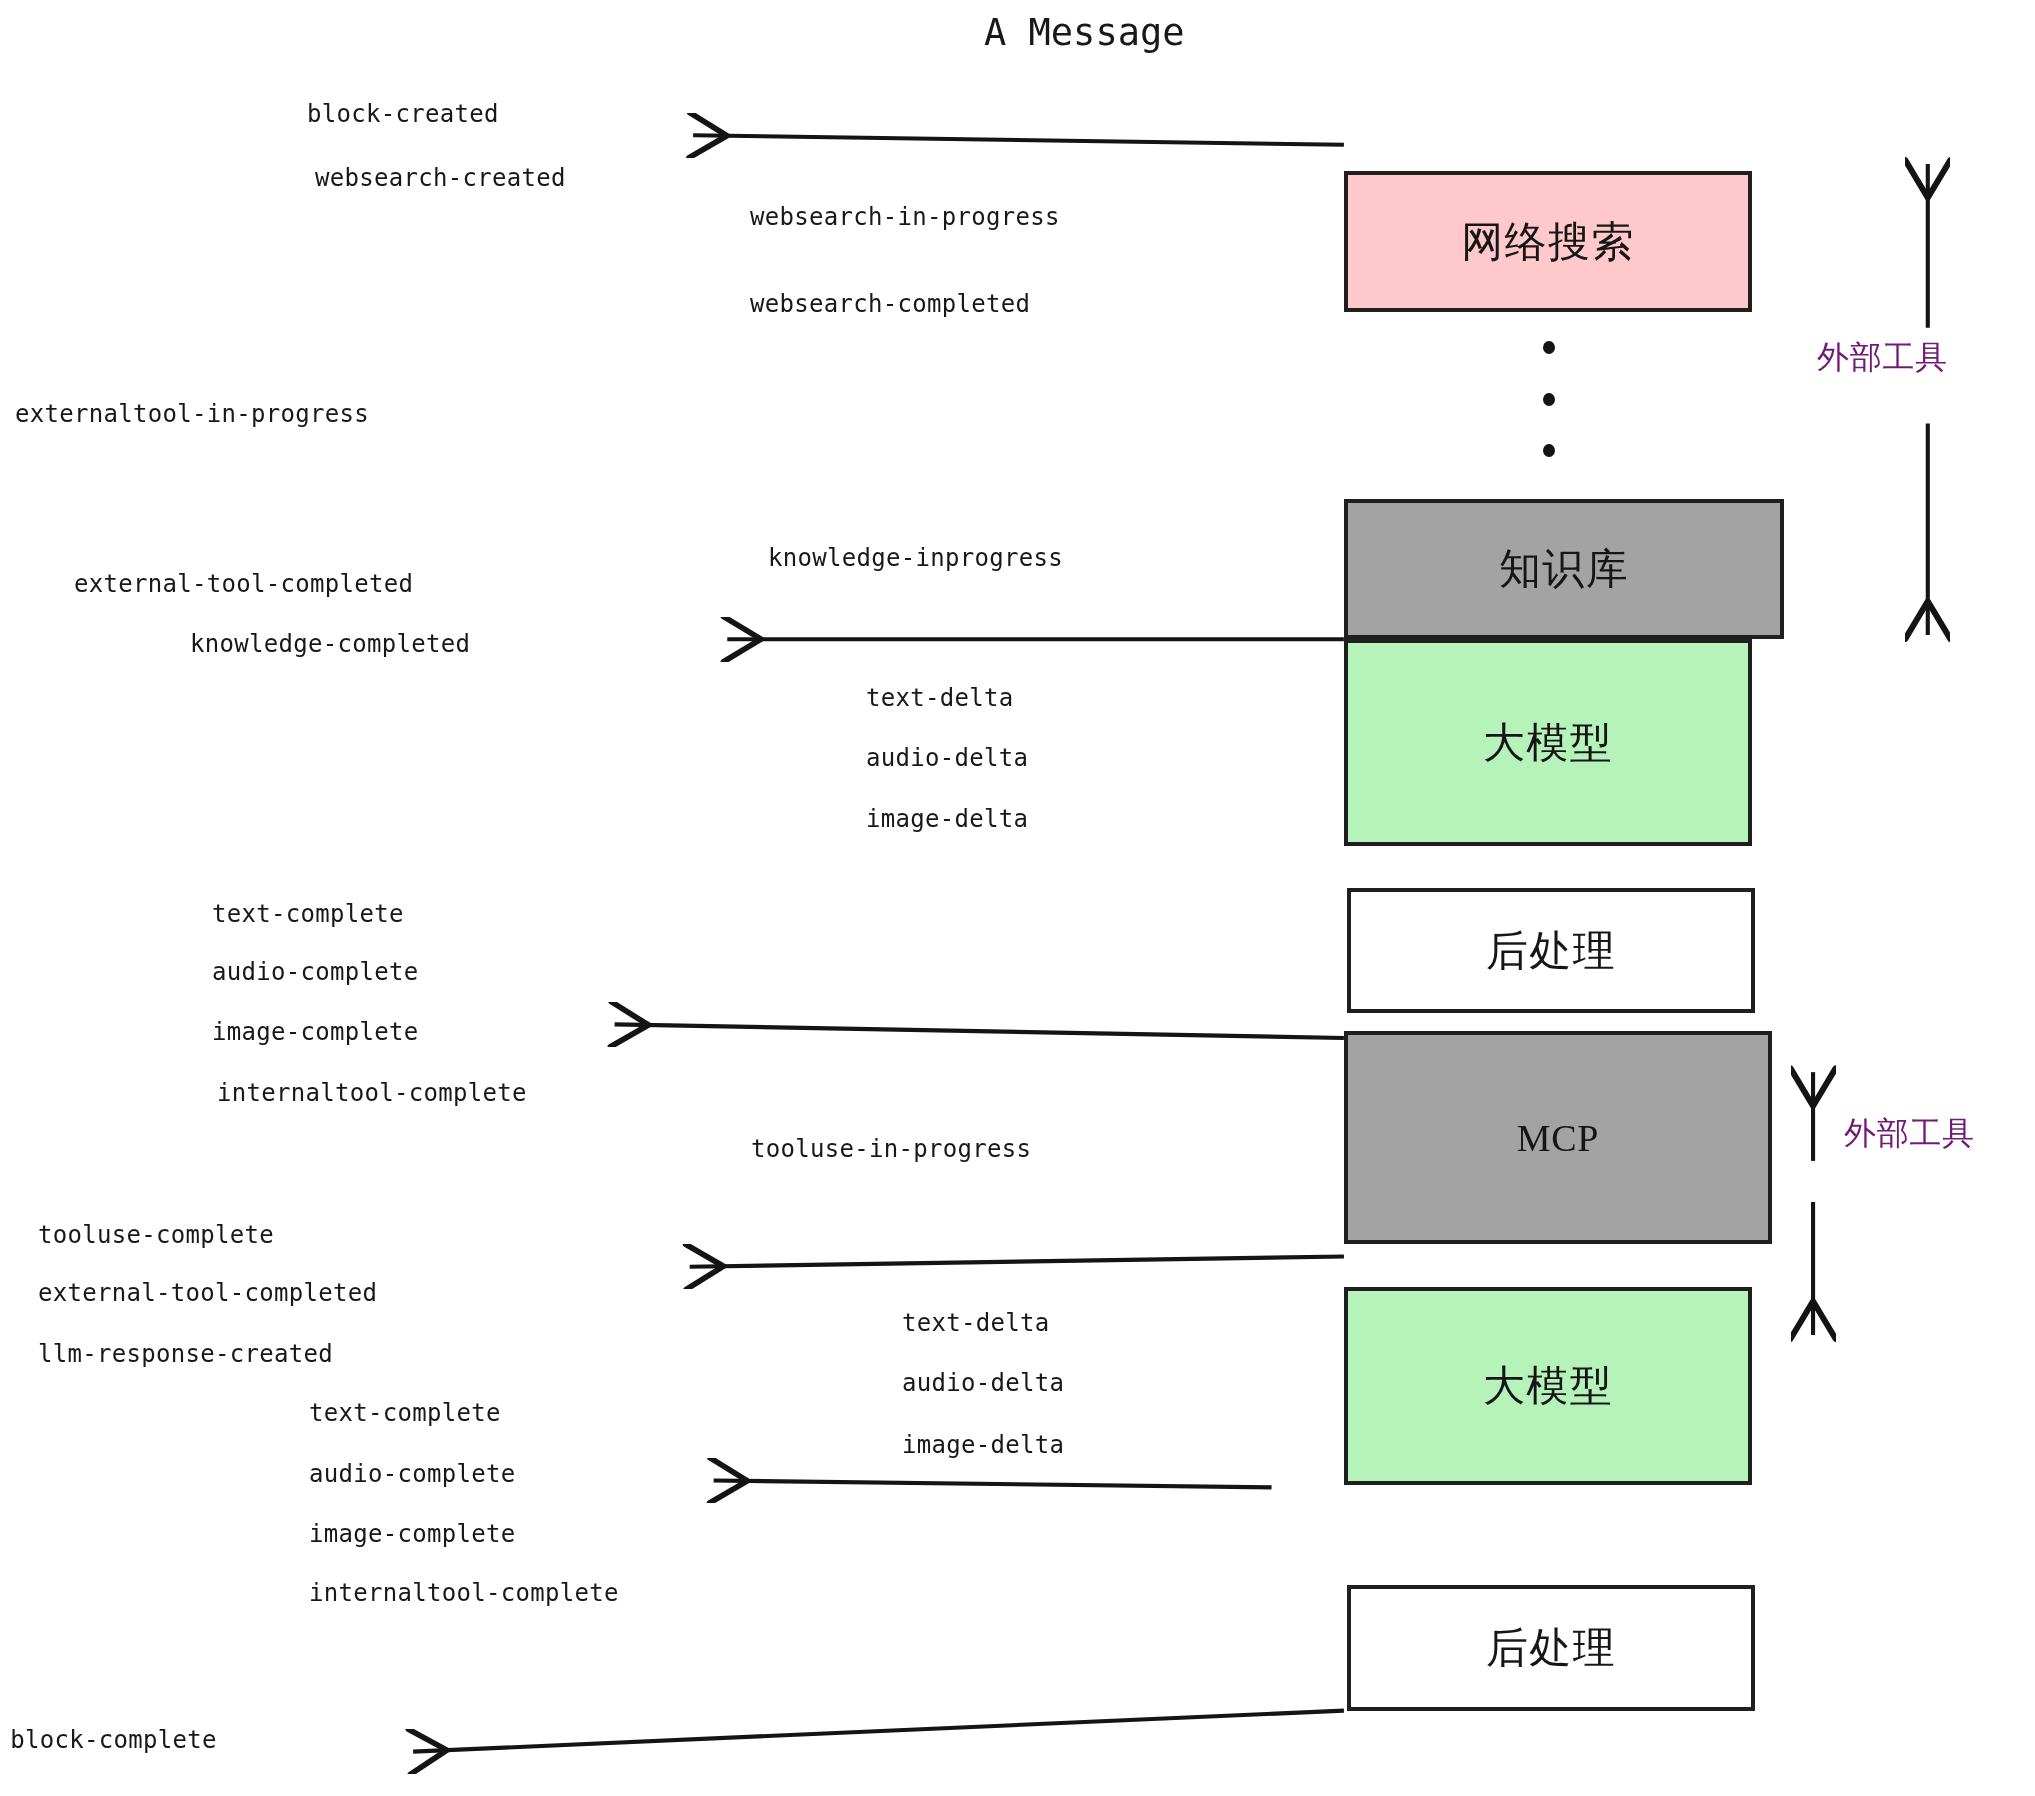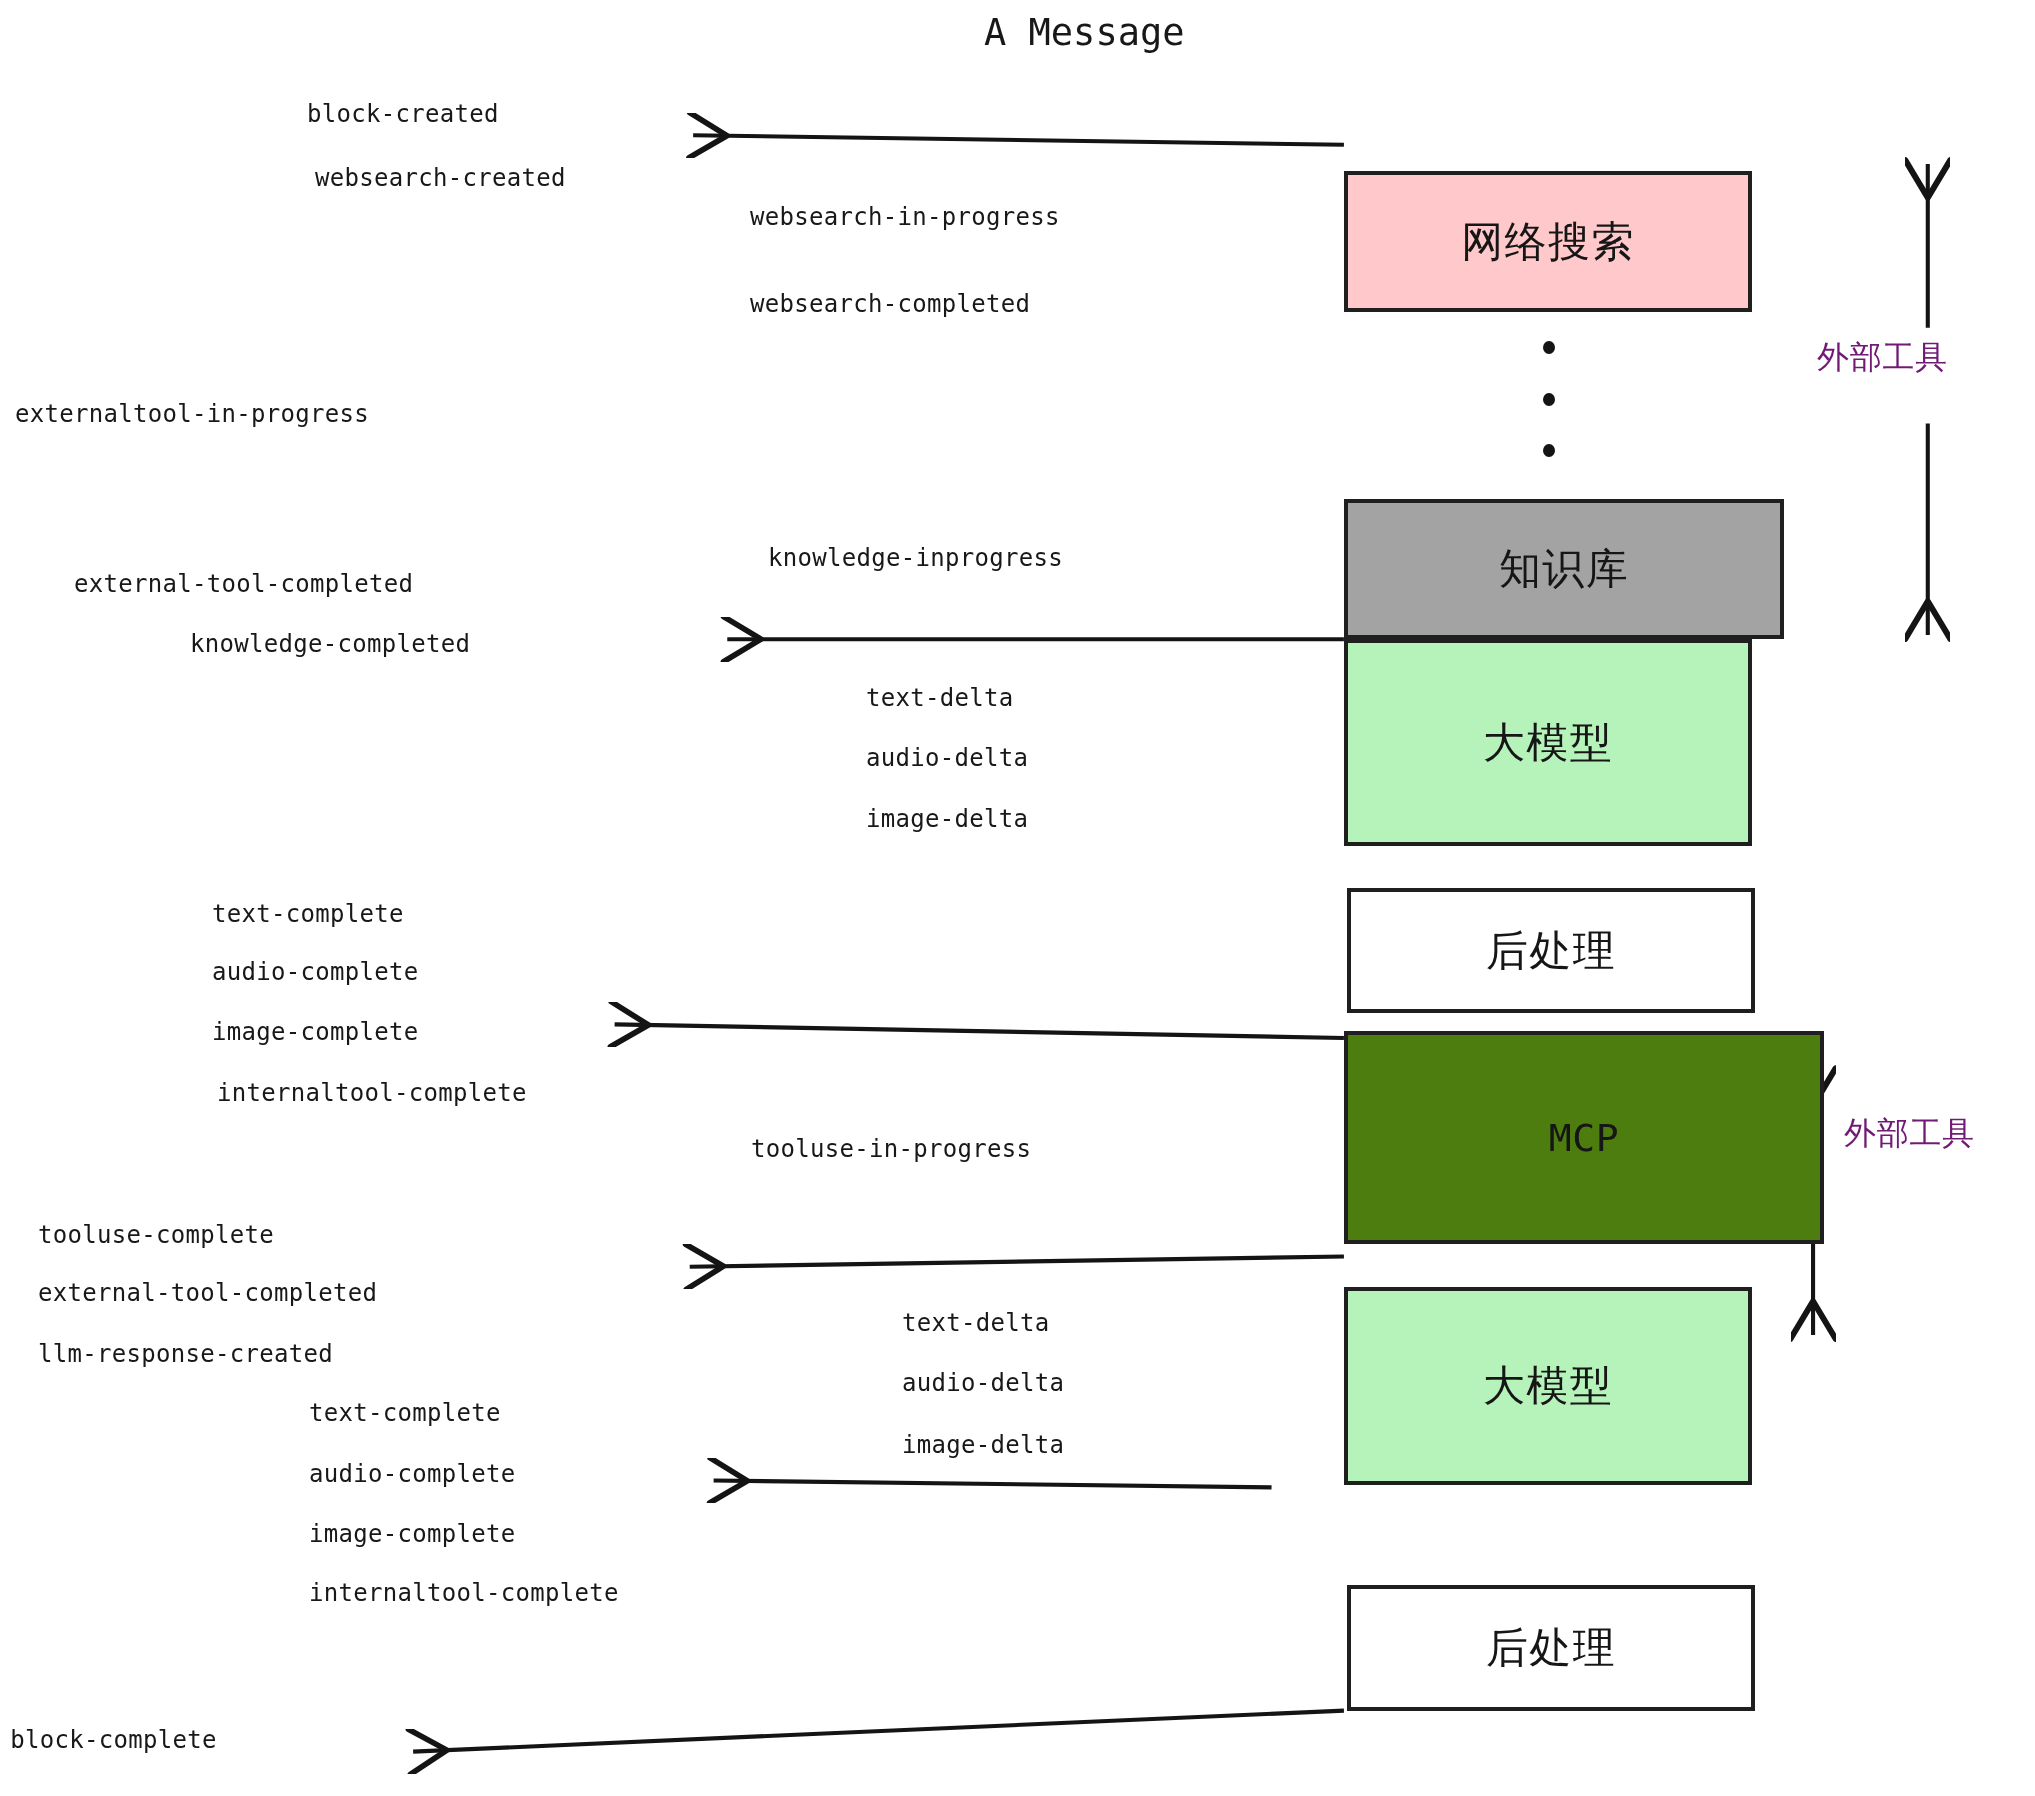--- a/index.html
+++ b/index.html
@@ -133,21 +133,21 @@
   </div>
 
   <div class="node" style="left:1344px; top:639px; width:408px; height:207px; background:#b6f3ba;">
     <span>大模型</span>
   </div>
 
   <div class="node" style="left:1347px; top:888px; width:408px; height:125px; background:#ffffff;">
     <span>后处理</span>
   </div>
 
-  <div class="node mono" style="left:1344px; top:1031px; width:480px; height:213px; background:#4d7c0f;">
+  <div class="node mono" style="left:1344px; top:1031px; width:428px; height:213px; background:#a3a3a3;font-family:Liberation Serif, serif;">
     <span>MCP</span>
   </div>
 
   <div class="node" style="left:1344px; top:1287px; width:408px; height:198px; background:#b6f3ba;">
     <span>大模型</span>
   </div>
 
   <div class="node" style="left:1347px; top:1585px; width:408px; height:126px; background:#ffffff;">
     <span>后处理</span>
   </div>

